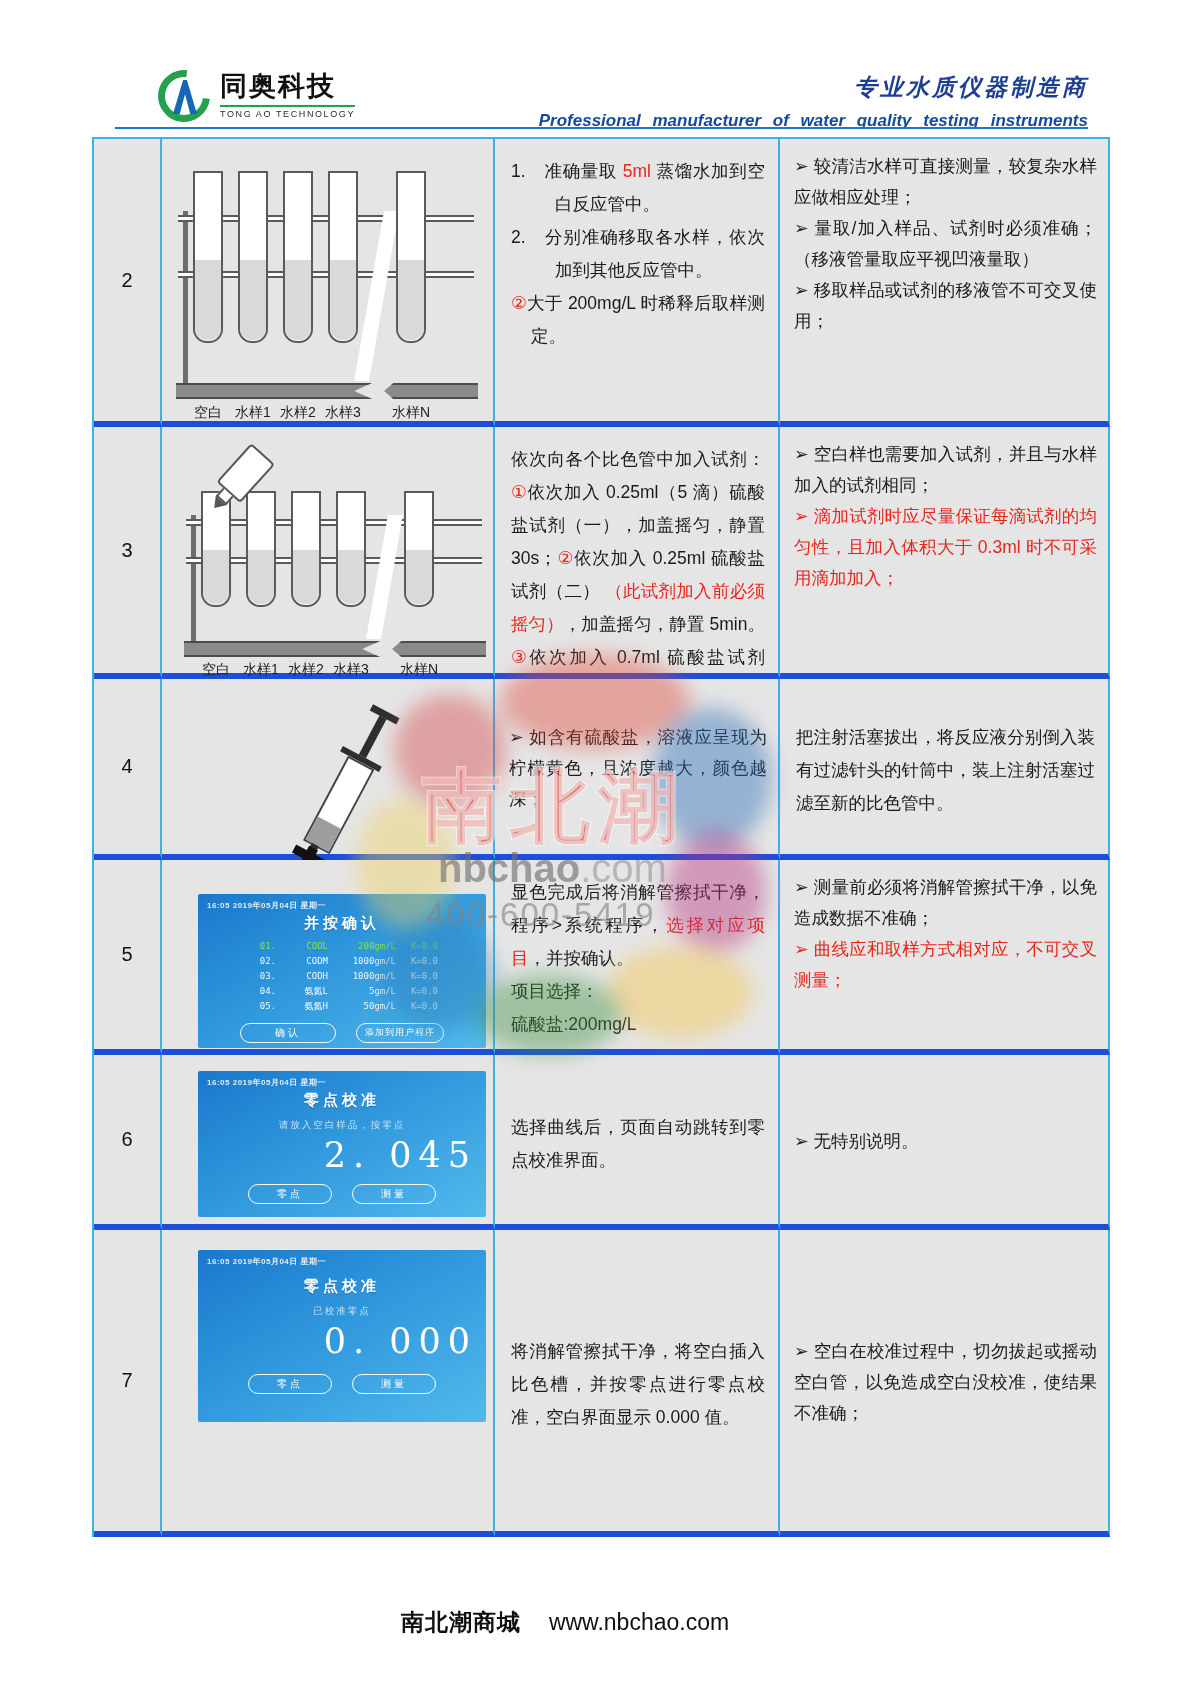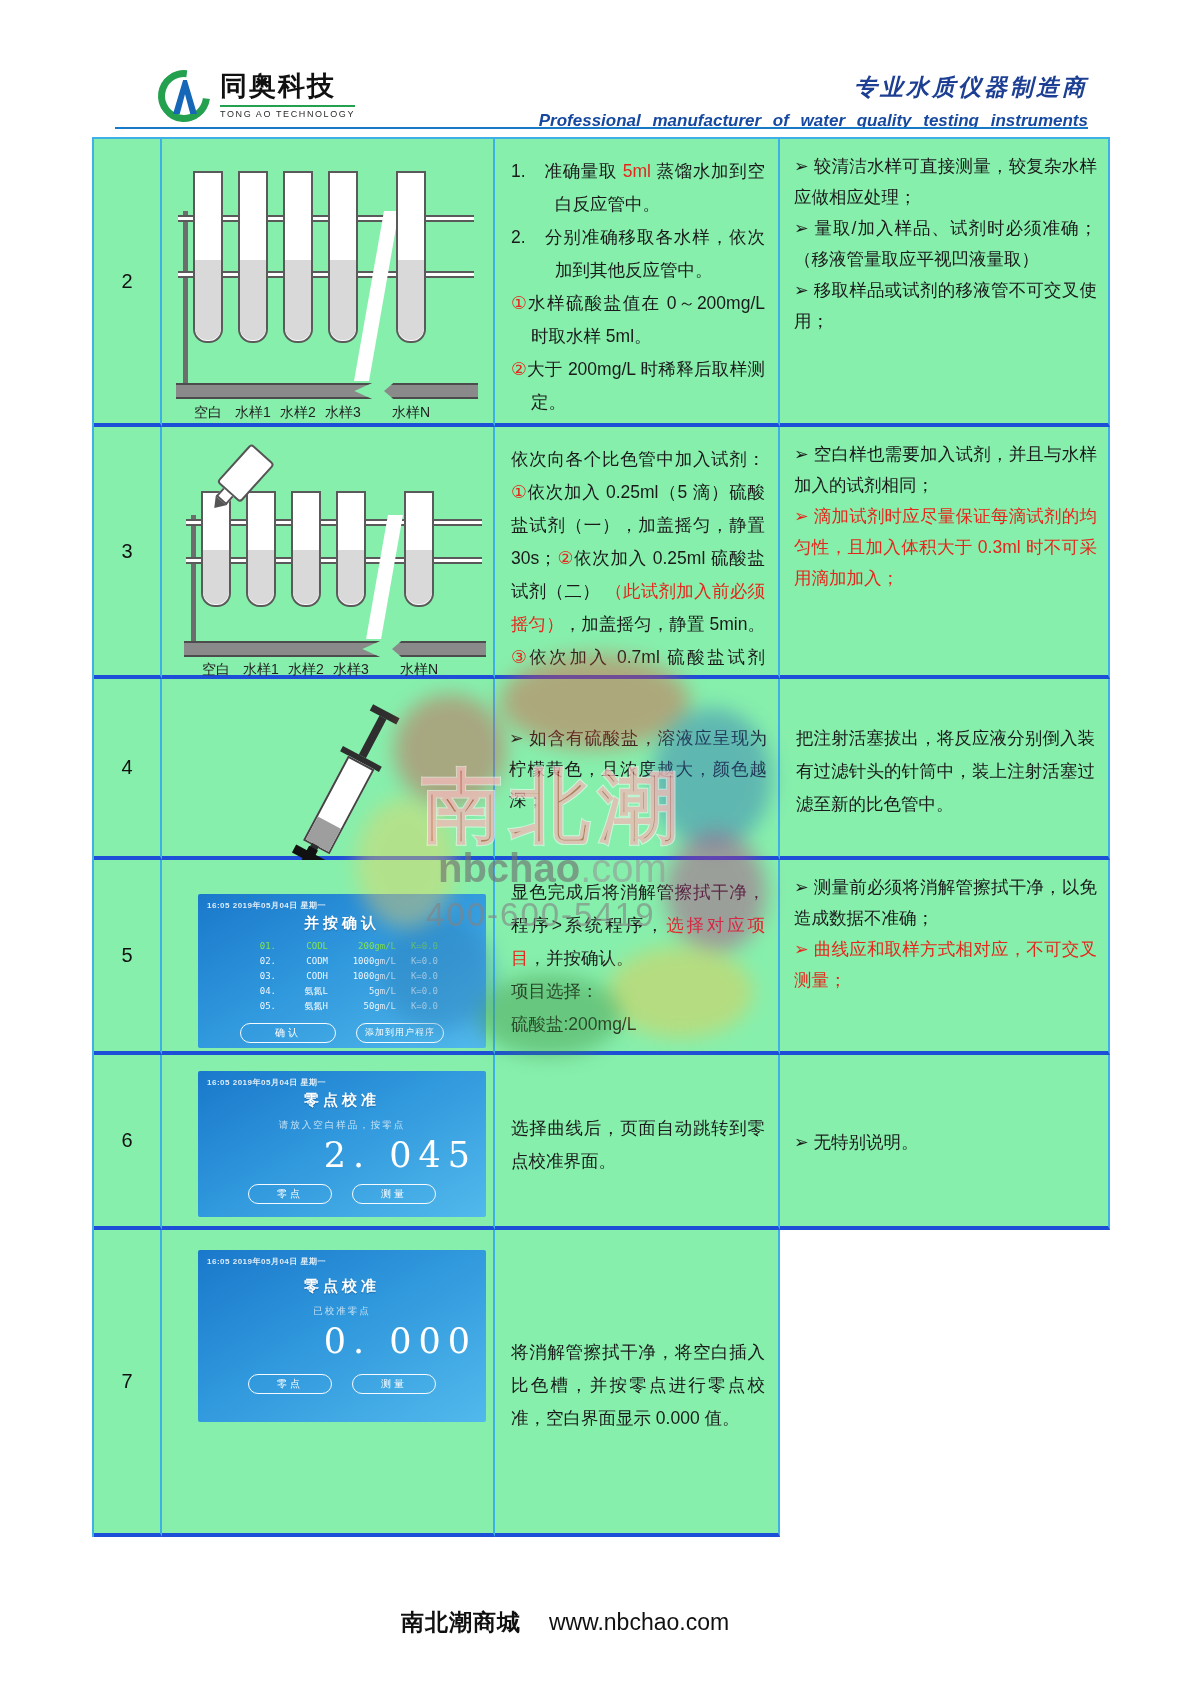--- a/index.html
+++ b/index.html
@@ -22,22 +22,22 @@
       font-size:23px;color:#1c3e93;letter-spacing:3px;}
   .slogan-en{font-style:italic;font-weight:bold;font-size:17px;color:#15489e;
       word-spacing:7px;margin-top:8px;}
   .hdr-line{position:absolute;left:115px;top:127px;width:973px;height:2px;background:#1879c6;}
 
   
   .tbl{position:absolute;left:92px;top:137px;width:1016px;display:grid;
       grid-template-columns:68px 333px 285px 330px;
       grid-template-rows:288px 252px 181px 195px 175px 307px;
       border-top:2px solid #3fb0e6;border-left:2px solid #3fb0e6;}
-  .cell{border-right:2px solid #3fb0e6;border-bottom:4px solid #1d4ed8;
-      box-sizing:border-box;position:relative;background:#86efac;}
+  .cell{border-right:2px solid #3fb0e6;border-bottom:6px solid #1d4ed8;
+      box-sizing:border-box;position:relative;background:#e5e5e5;}
   .c-num{display:flex;align-items:center;justify-content:center;font-size:20px;color:#111;}
   .c-ins{padding:16px 13px 8px 16px;font-size:17.5px;line-height:33px;text-align:justify;}
   .c-note{padding:12px 11px 8px 14px;font-size:17.5px;line-height:31px;text-align:justify;}
   .v-center{display:flex;flex-direction:column;justify-content:center;}
   .c-ins p,.c-note p{margin:0;}
   .num-para{padding-left:44px;text-indent:-44px;}
   .circ-para{padding-left:20px;text-indent:-20px;}
   .red{color:#e8251b;}
 
   
@@ -187,21 +187,20 @@
         <span class="tlabel" style="left:77px">水样1</span>
         <span class="tlabel" style="left:122px">水样2</span>
         <span class="tlabel" style="left:167px">水样3</span>
         <span class="tlabel" style="left:235px">水样N</span>
       </div>
     </div>
   </div>
   <div class="cell c-ins">
     <p class="num-para"><span>1.　准确量取 </span><span class="red">5ml</span><span> 蒸馏水加到空白反应管中。</span></p>
     <p class="num-para"><span>2.　分别准确移取各水样，依次加到其他反应管中。</span></p>
-    <p class="circ-para"><span class="red">①</span><span>水样硫酸盐值在 0～200mg/L 时取水样 5ml。</span></p>
     <p class="circ-para"><span class="red">②</span><span>大于 200mg/L 时稀释后取样测定。</span></p>
   </div>
   <div class="cell c-note">
     <p><span>➢ 较清洁水样可直接测量，较复杂水样应做相应处理；</span></p>
     <p><span>➢ 量取/加入样品、试剂时必须准确；（移液管量取应平视凹液量取）</span></p>
     <p><span>➢ 移取样品或试剂的移液管不可交叉使用；</span></p>
   </div>
 
   <div class="cell c-num">3</div>
   <div class="cell">
@@ -353,20 +352,23 @@
       <div class="scr-sub">已校准零点</div>
       <div class="scr-value">0. 000</div>
       <div class="scr-btns" style="margin-top:13px">
         <span class="pill">零点</span>
         <span class="pill">测量</span>
       </div>
     </div>
   </div>
   <div class="cell c-ins v-center">
     <p><span>将消解管擦拭干净，将空白插入比色槽，并按零点进行零点校准，空白界面显示 0.000 值。</span></p>
+  </div>
+  <div class="cell c-note v-center">
+    <p><span>➢ 空白在校准过程中，切勿拔起或摇动空白管，以免造成空白没校准，使结果不准确；</span></p>
   </div>
 
 </div>
 
 <div class="wm">
   <div class="blob b1"></div>
   <div class="blob b2"></div>
   <div class="blob b3"></div>
   <div class="blob b4"></div>
   <div class="blob b5"></div>

